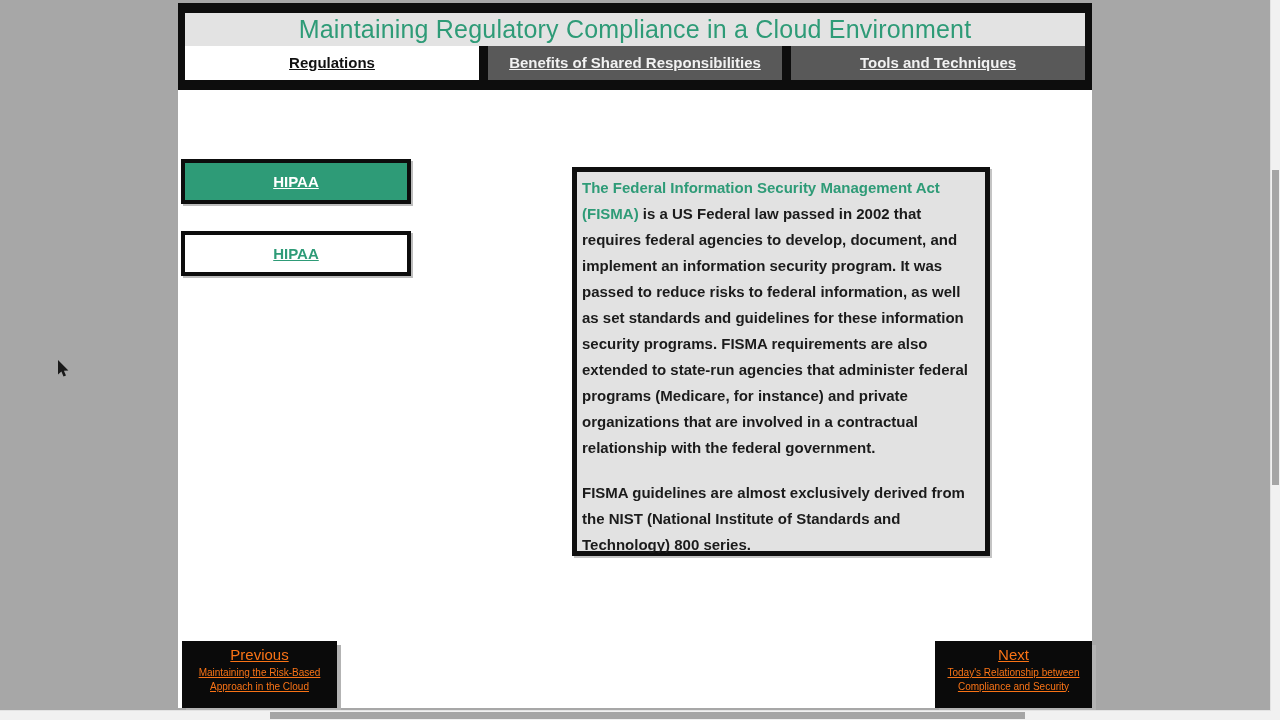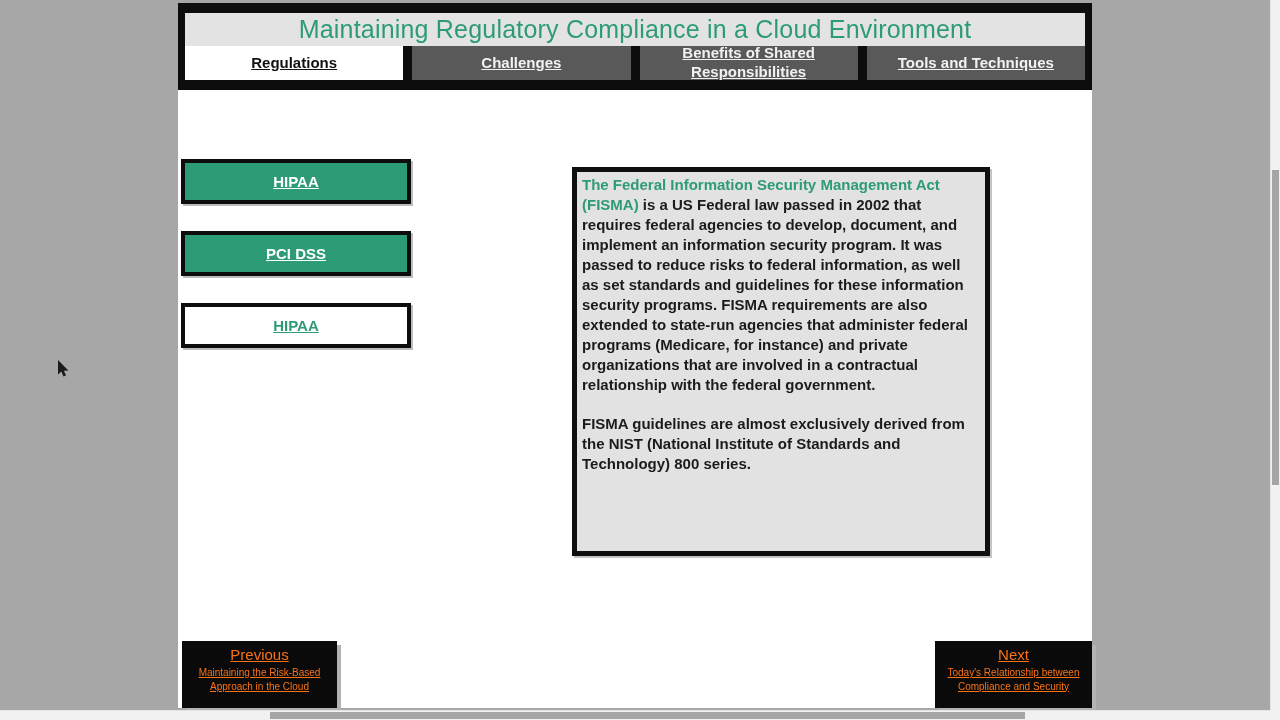--- a/index.html
+++ b/index.html
@@ -76,21 +76,21 @@
   .content-panel {
     position: absolute; left: 394px; top: 164px;
     box-sizing: border-box;
     width: 418px; height: 389px;
     border: 5px solid #0f0f0f;
     background: #e2e2e2;
     box-shadow: 2px 2px 0 #c4c4c4;
     padding: 3px 5px;
     font-size: 15px;
     font-weight: bold;
-    line-height: 20px;
+    line-height: 26px;
     color: #1b1b1b;
   }
   .content-panel p { margin: 0 0 19px 0; }
   .green-text { color: #2e9b77; }
 
   
   .nav-box {
     position: absolute;
     box-sizing: border-box;
     height: 67px;
@@ -141,29 +141,27 @@
 <div class="viewport">
 
   <div class="slide">
 
     <div class="header-block">
       <div class="title-box">
         <span>Maintaining Regulatory Compliance in a Cloud Environment</span>
       </div>
       <div class="tabs">
         <div class="tab active">Regulations</div>
-        <div class="tab">Challenges</div>
         <div class="tab">Benefits of Shared Responsibilities</div>
         <div class="tab">Tools and Techniques</div>
       </div>
     </div>
 
     <div class="reg-buttons">
       <div class="reg-button">HIPAA</div>
-      <div class="reg-button">PCI DSS</div>
       <div class="reg-button selected">HIPAA</div>
     </div>
 
     <div class="content-panel">
       <p><span class="green-text">The Federal Information Security Management Act (FISMA)</span><span> is a US Federal law passed in 2002 that requires federal agencies to develop, document, and implement an information security program. It was passed to reduce risks to federal information, as well as set standards and guidelines for these information security programs. FISMA requirements are also extended to state-run agencies that administer federal programs (Medicare, for instance) and private organizations that are involved in a contractual relationship with the federal government.</span></p>
       <p>FISMA guidelines are almost exclusively derived from the NIST (National Institute of Standards and Technology) 800 series.</p>
     </div>
 
     <div class="nav-box nav-prev">
       <div class="nav-label">Previous</div>

